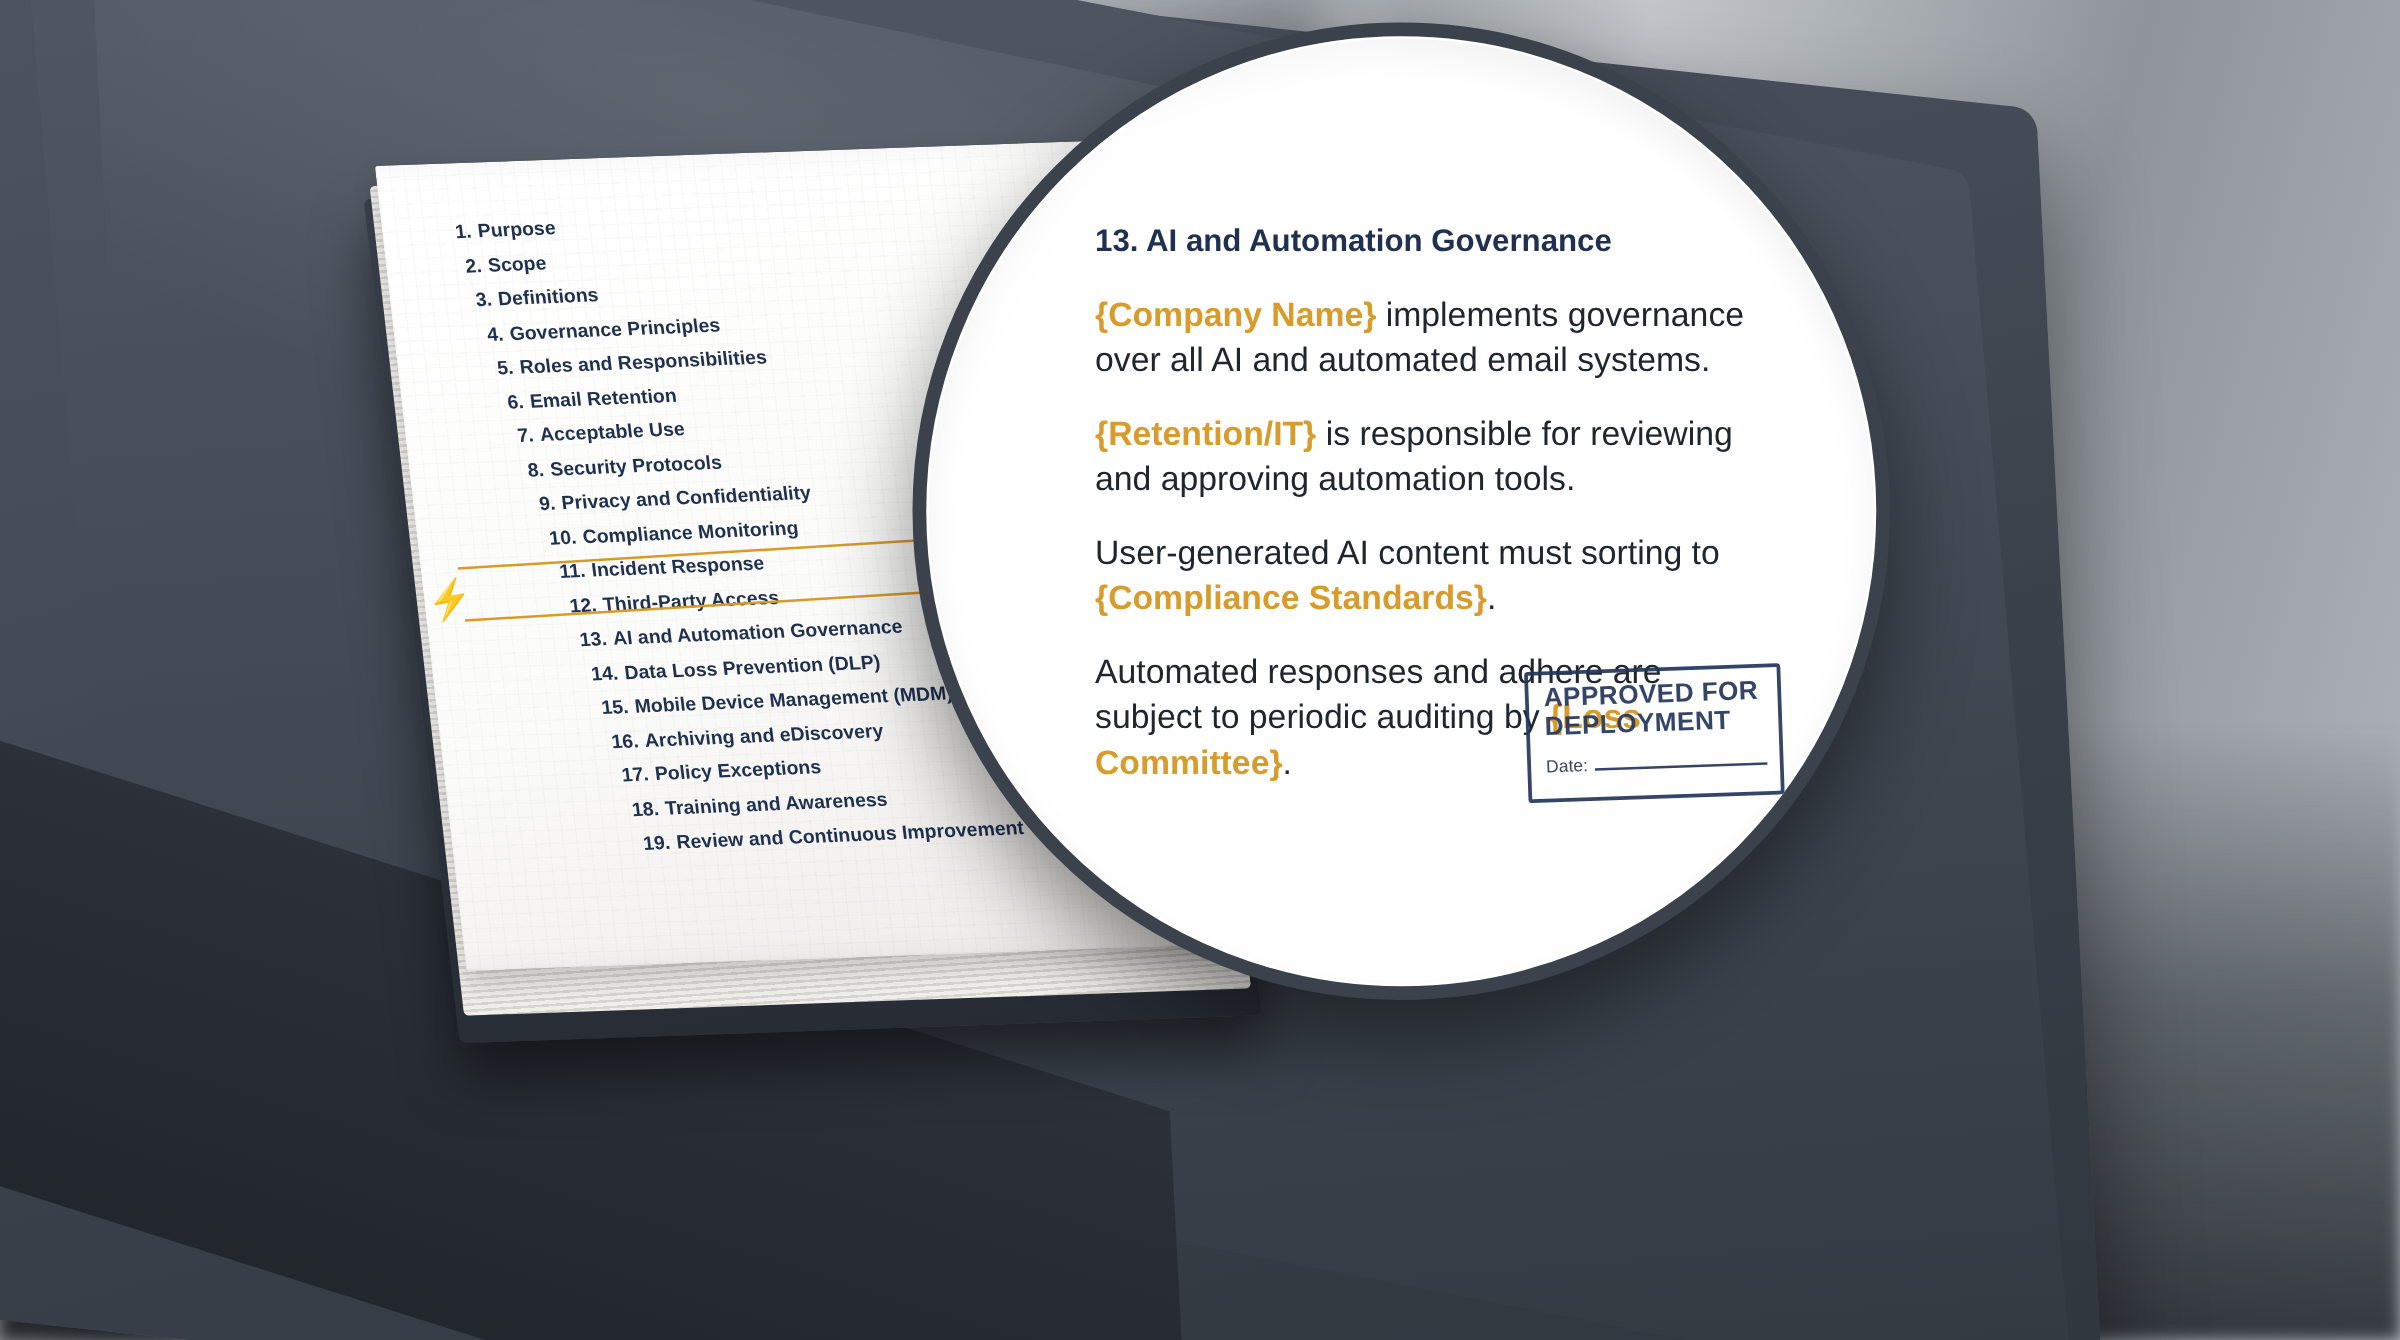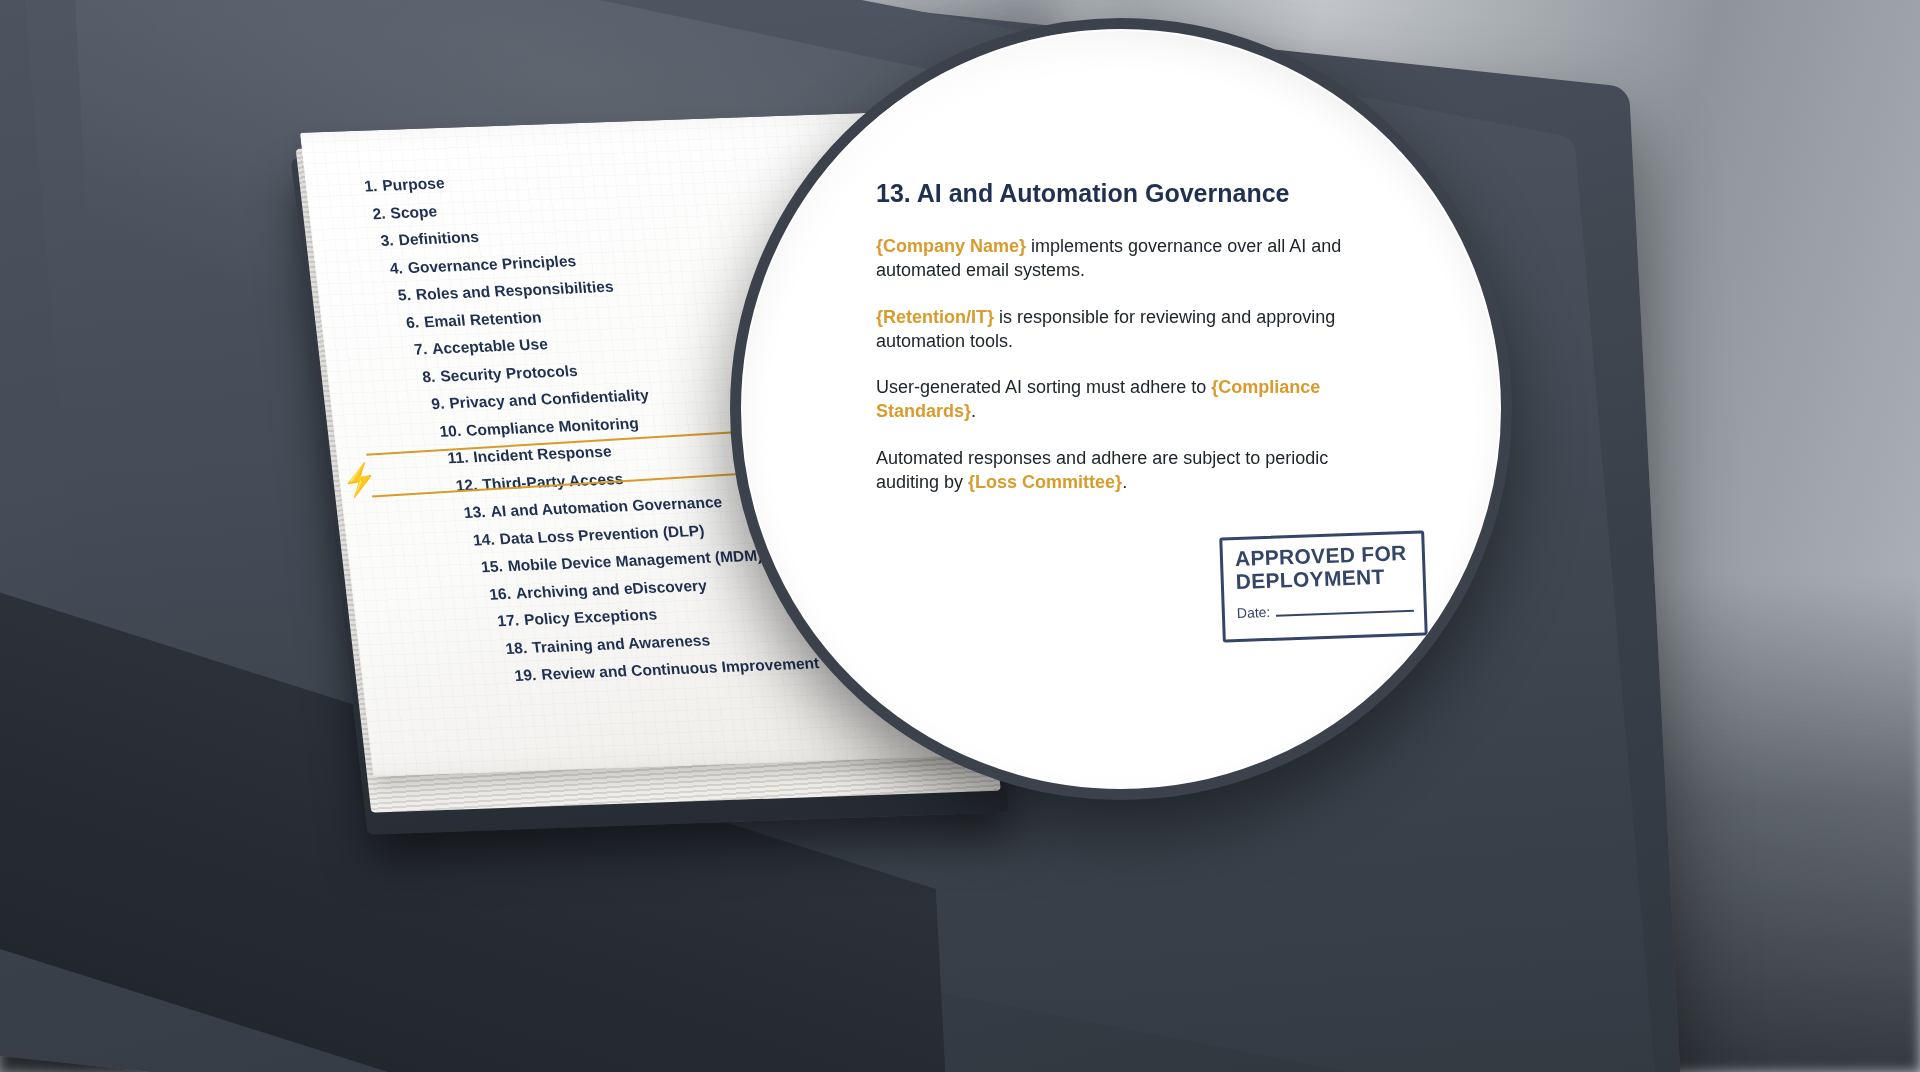--- a/index.html
+++ b/index.html
@@ -229,21 +229,21 @@
     width: 520px;
   }
   .lens-title {
     color: #1f3050;
     font-weight: bold;
     font-size: 25px;
     margin-bottom: 26px;
   }
   .lens-p {
     color: #20262e;
-    font-size: 18px;
+    font-size: 27px;
     line-height: 1.35;
     margin-bottom: 22px;
   }
   .tok {
     color: #d99b2b;
     font-weight: bold;
   }
 
   
   .stamp {
@@ -332,21 +332,21 @@
   </div>
 
   <div class="lens-handle"></div>
   <div class="lens">
     <div class="lens-glare"></div>
     <div class="lens-content">
       <div class="lens-title">13. AI and Automation Governance</div>
       <div id="lens-paras">
           <div class="lens-p"><span class="tok">{Company Name}</span><span> implements governance over all AI and automated email systems.</span></div>
           <div class="lens-p"><span class="tok">{Retention/IT}</span><span> is responsible for reviewing and approving automation tools.</span></div>
-          <div class="lens-p"><span>User-generated AI sorting must adhere to </span><span class="tok">{Compliance Standards}</span><span>.</span></div>
+          <div class="lens-p"><span>User-generated AI content must sorting to </span><span class="tok">{Compliance Standards}</span><span>.</span></div>
           <div class="lens-p"><span>Automated responses and adhere are subject to periodic auditing by </span><span class="tok">{Loss Committee}</span><span>.</span></div>
         </div>
     </div>
 
     <div class="stamp">
       <div class="stamp-line1">APPROVED FOR</div>
       <div class="stamp-line2">DEPLOYMENT</div>
       <div class="stamp-date">
         <span>Date:</span>
         <span class="stamp-rule"></span>

